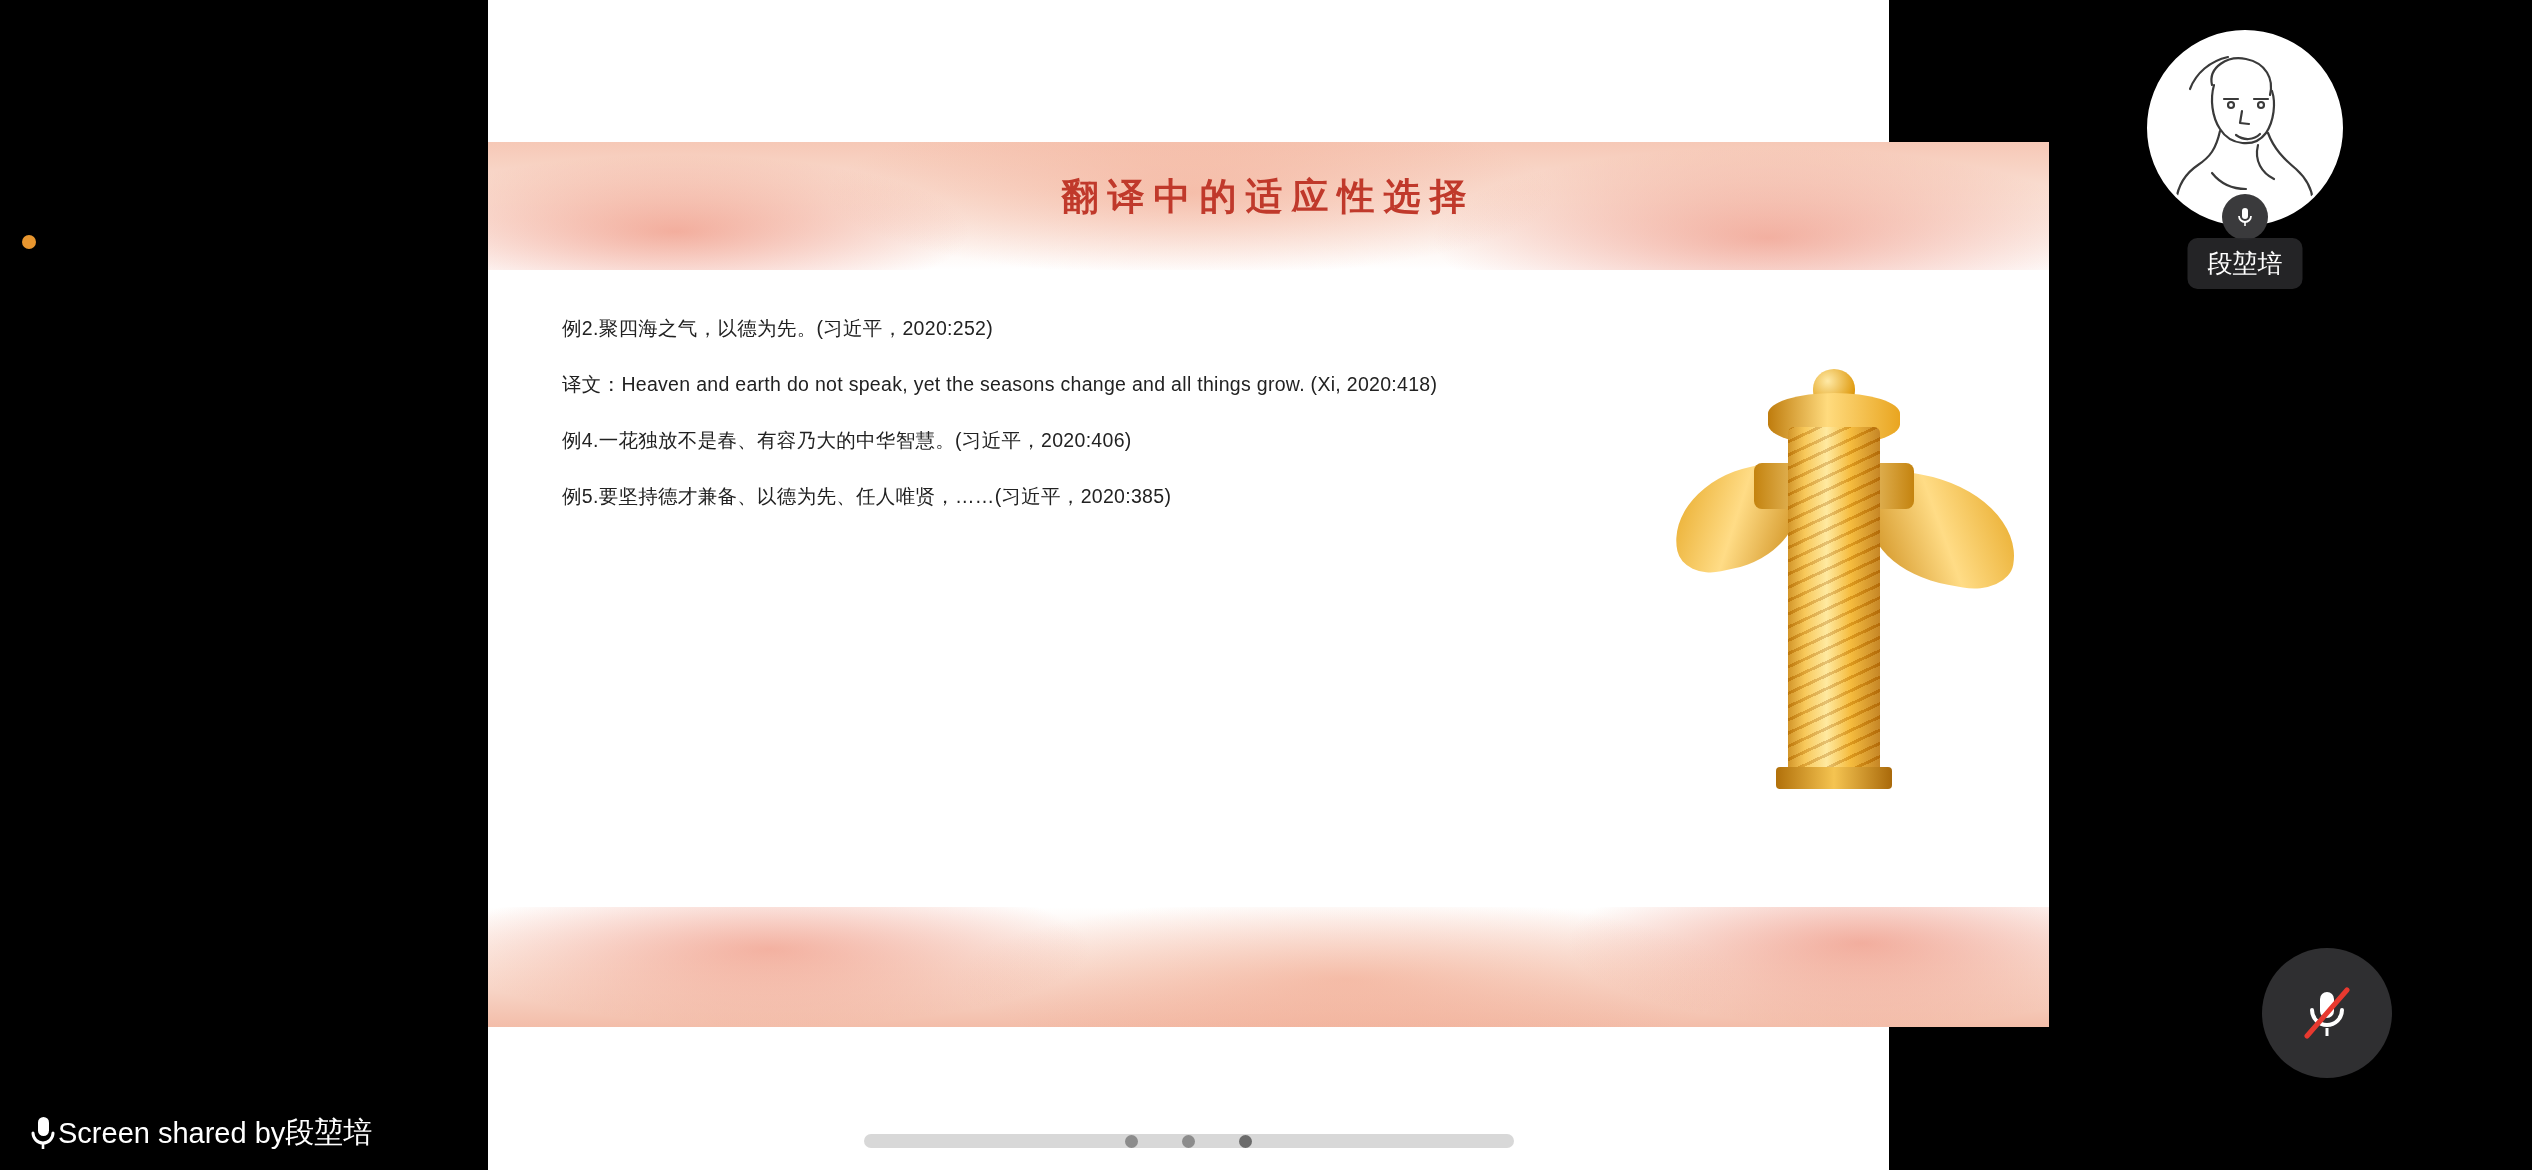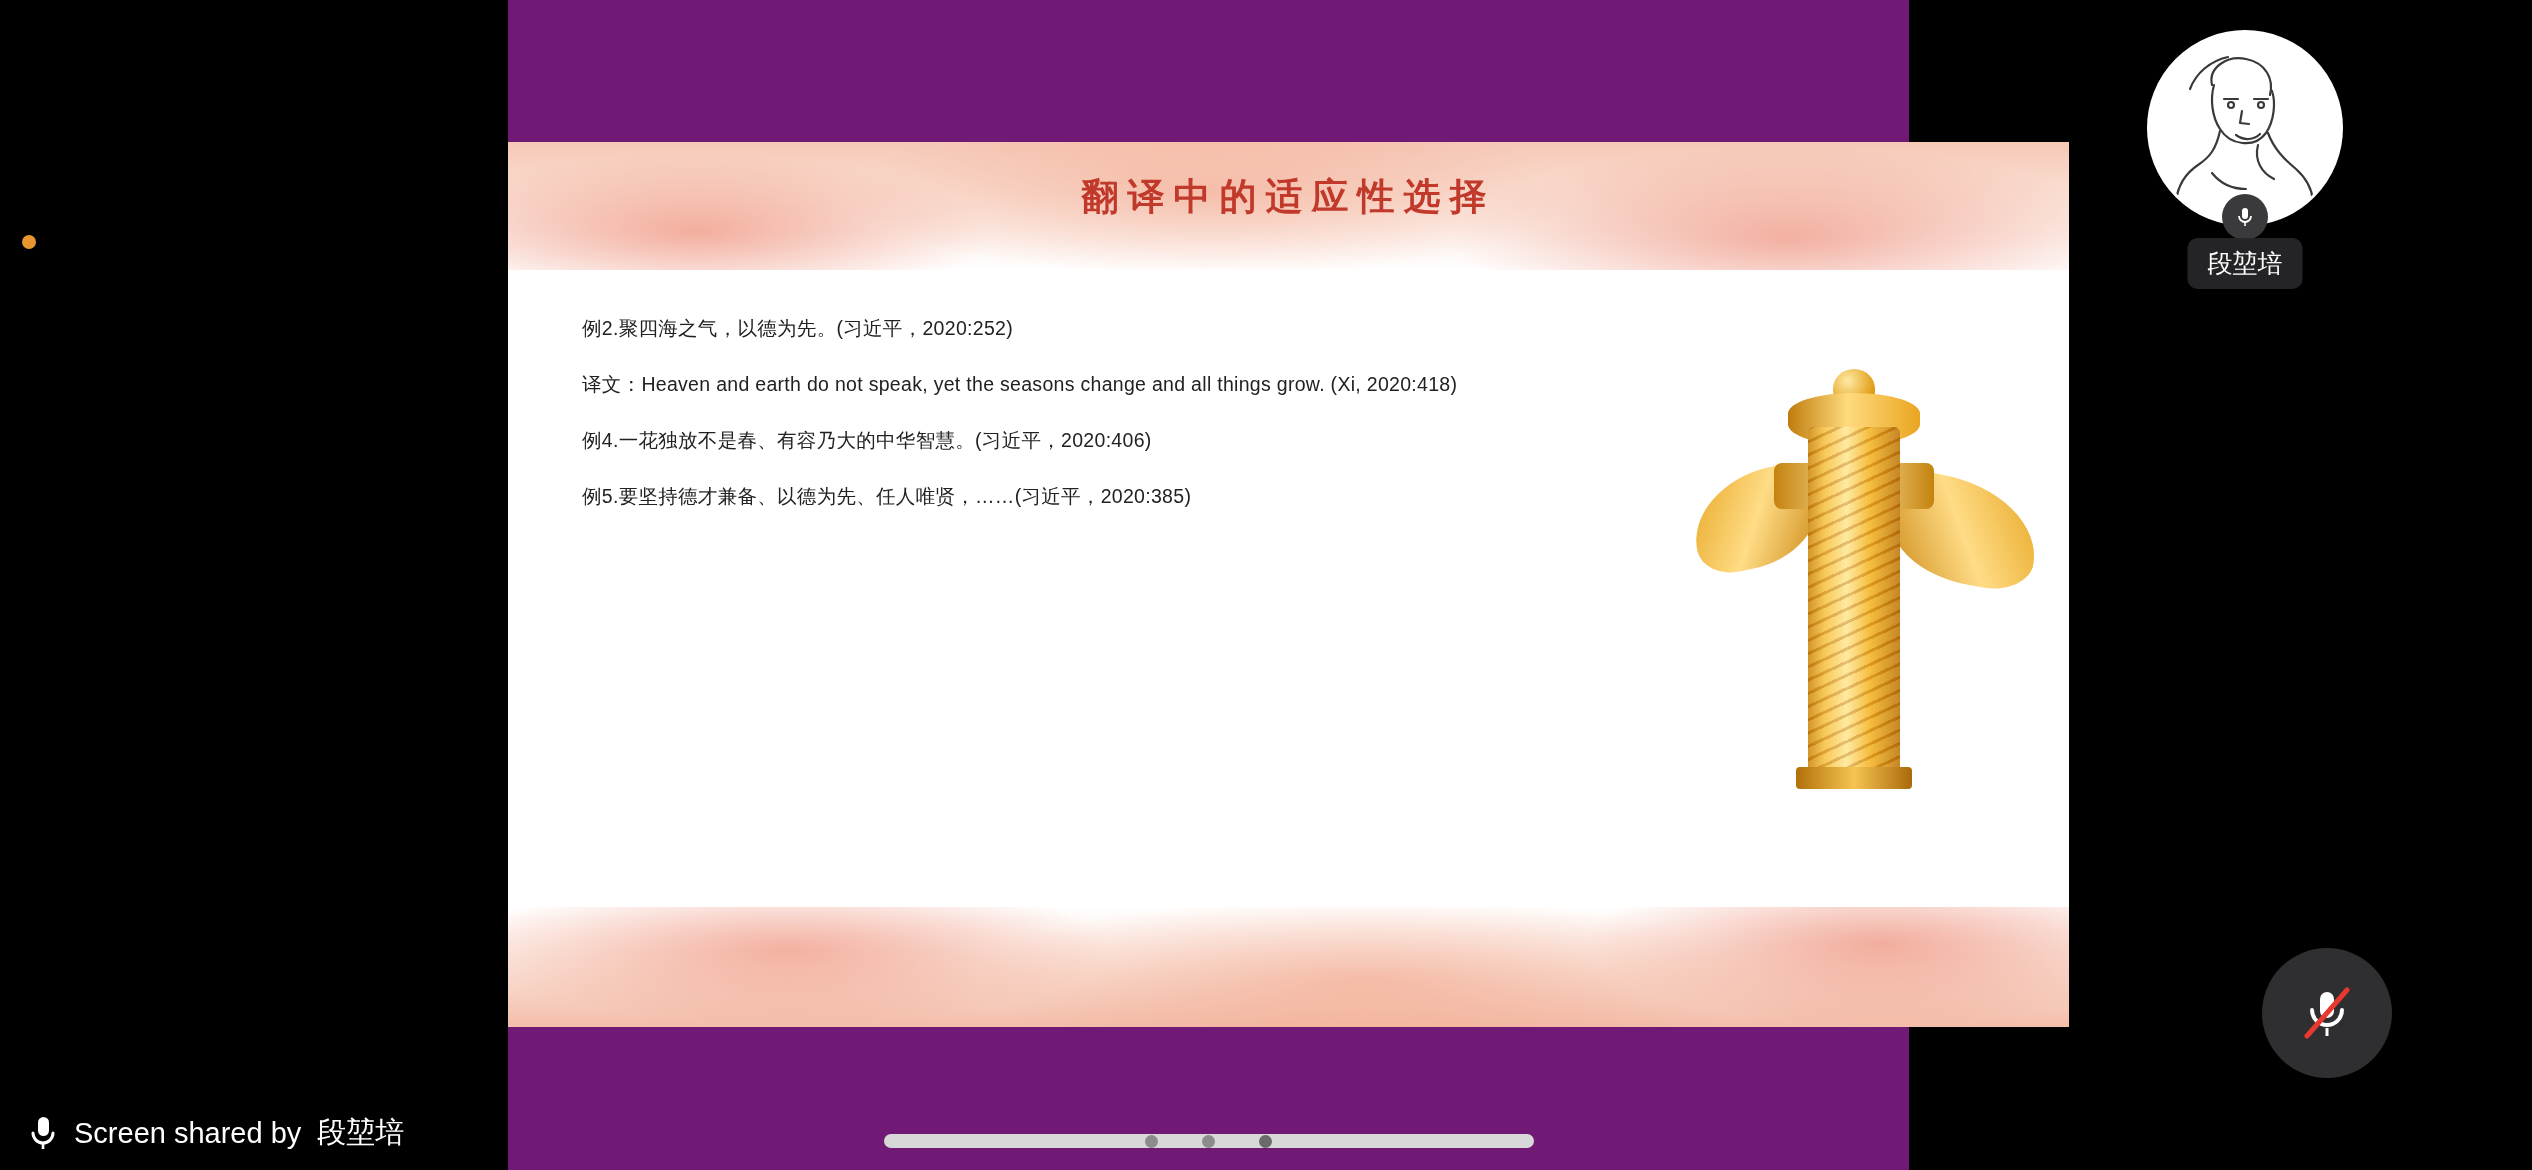--- a/index.html
+++ b/index.html
@@ -11,23 +11,23 @@
   }
   .screen {
     position: relative;
     width: 2532px; height: 1170px;
     background: #000;
   }
 
   
   .share-area {
     position: absolute;
-    left: 508px; top: 0;
+    left: 488px; top: 0;
     width: 1401px; height: 1170px;
-    background: #701a75;
+    background: #ffffff;
   }
   .slide {
     position: absolute;
     left: 0; top: 142px;
     width: 1561px; height: 885px;
     background: #ffffff;
     overflow: hidden;
   }
   
   .slide-band-top {
@@ -166,21 +166,20 @@
   
   .share-banner {
     position: absolute;
     left: 0; bottom: 0;
     height: 74px;
     display: flex; align-items: center;
     padding: 0 34px 0 28px;
     background: linear-gradient(90deg, rgba(0,0,0,0.85) 60%, rgba(0,0,0,0.55) 100%);
     color: #ffffff;
     font-size: 29px;
-    gap: 16px;
     white-space: nowrap;
   }
 
   
   .page-dots {
     position: absolute;
     left: 50%; bottom: 22px; transform: translateX(-50%);
     width: 650px; height: 14px;
     background: #d8d8d8;
     border-radius: 7px;

